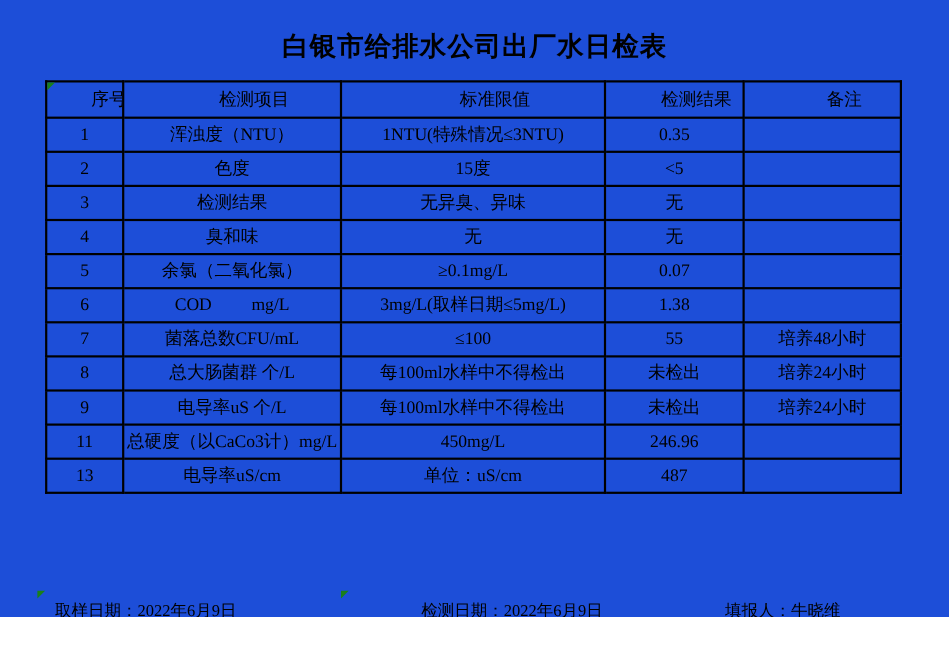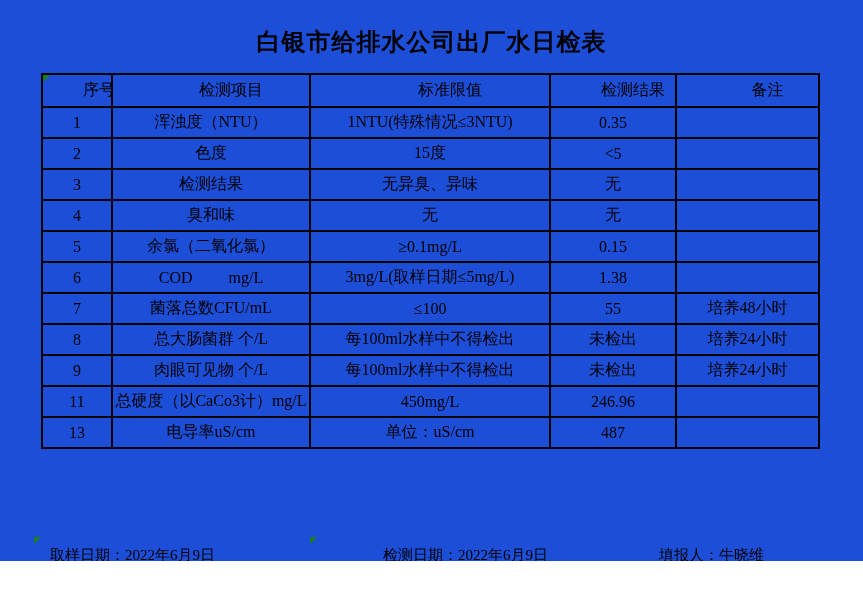--- a/index.html
+++ b/index.html
@@ -111,21 +111,21 @@
       <td>4</td>
       <td>臭和味</td>
       <td>无</td>
       <td>无</td>
       <td></td>
     </tr>
         <tr>
       <td>5</td>
       <td>余氯（二氧化氯）</td>
       <td>≥0.1mg/L</td>
-      <td>0.15</td>
+      <td>0.07</td>
       <td></td>
     </tr>
         <tr>
       <td>6</td>
       <td>COD         mg/L</td>
       <td>3mg/L(取样日期≤5mg/L)</td>
       <td>1.38</td>
       <td></td>
     </tr>
         <tr>
@@ -137,21 +137,21 @@
     </tr>
         <tr>
       <td>8</td>
       <td>总大肠菌群 个/L</td>
       <td>每100ml水样中不得检出</td>
       <td>未检出</td>
       <td>培养24小时</td>
     </tr>
         <tr>
       <td>9</td>
-      <td>肉眼可见物 个/L</td>
+      <td>电导率uS 个/L</td>
       <td>每100ml水样中不得检出</td>
       <td>未检出</td>
       <td>培养24小时</td>
     </tr>
         <tr>
       <td>11</td>
       <td>总硬度（以CaCo3计）mg/L</td>
       <td>450mg/L</td>
       <td>246.96</td>
       <td></td>

